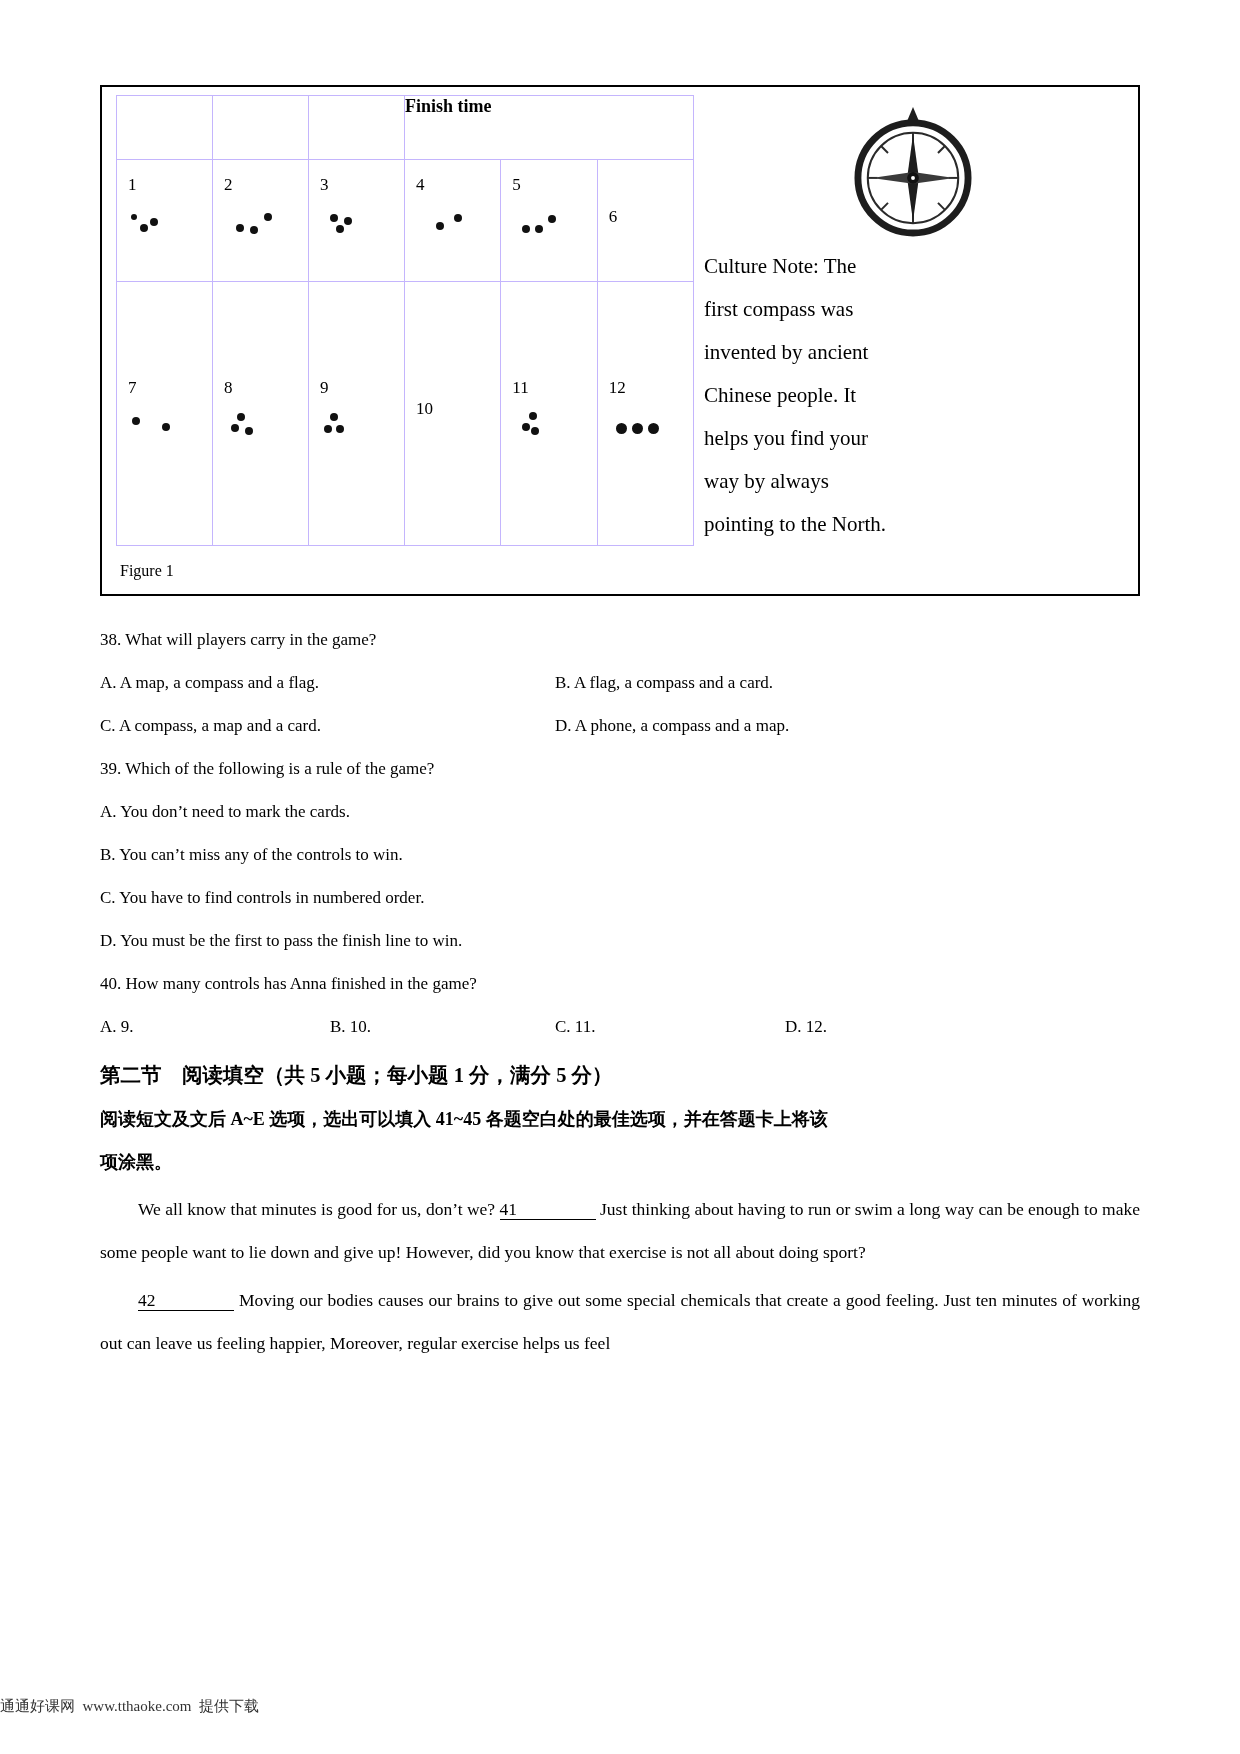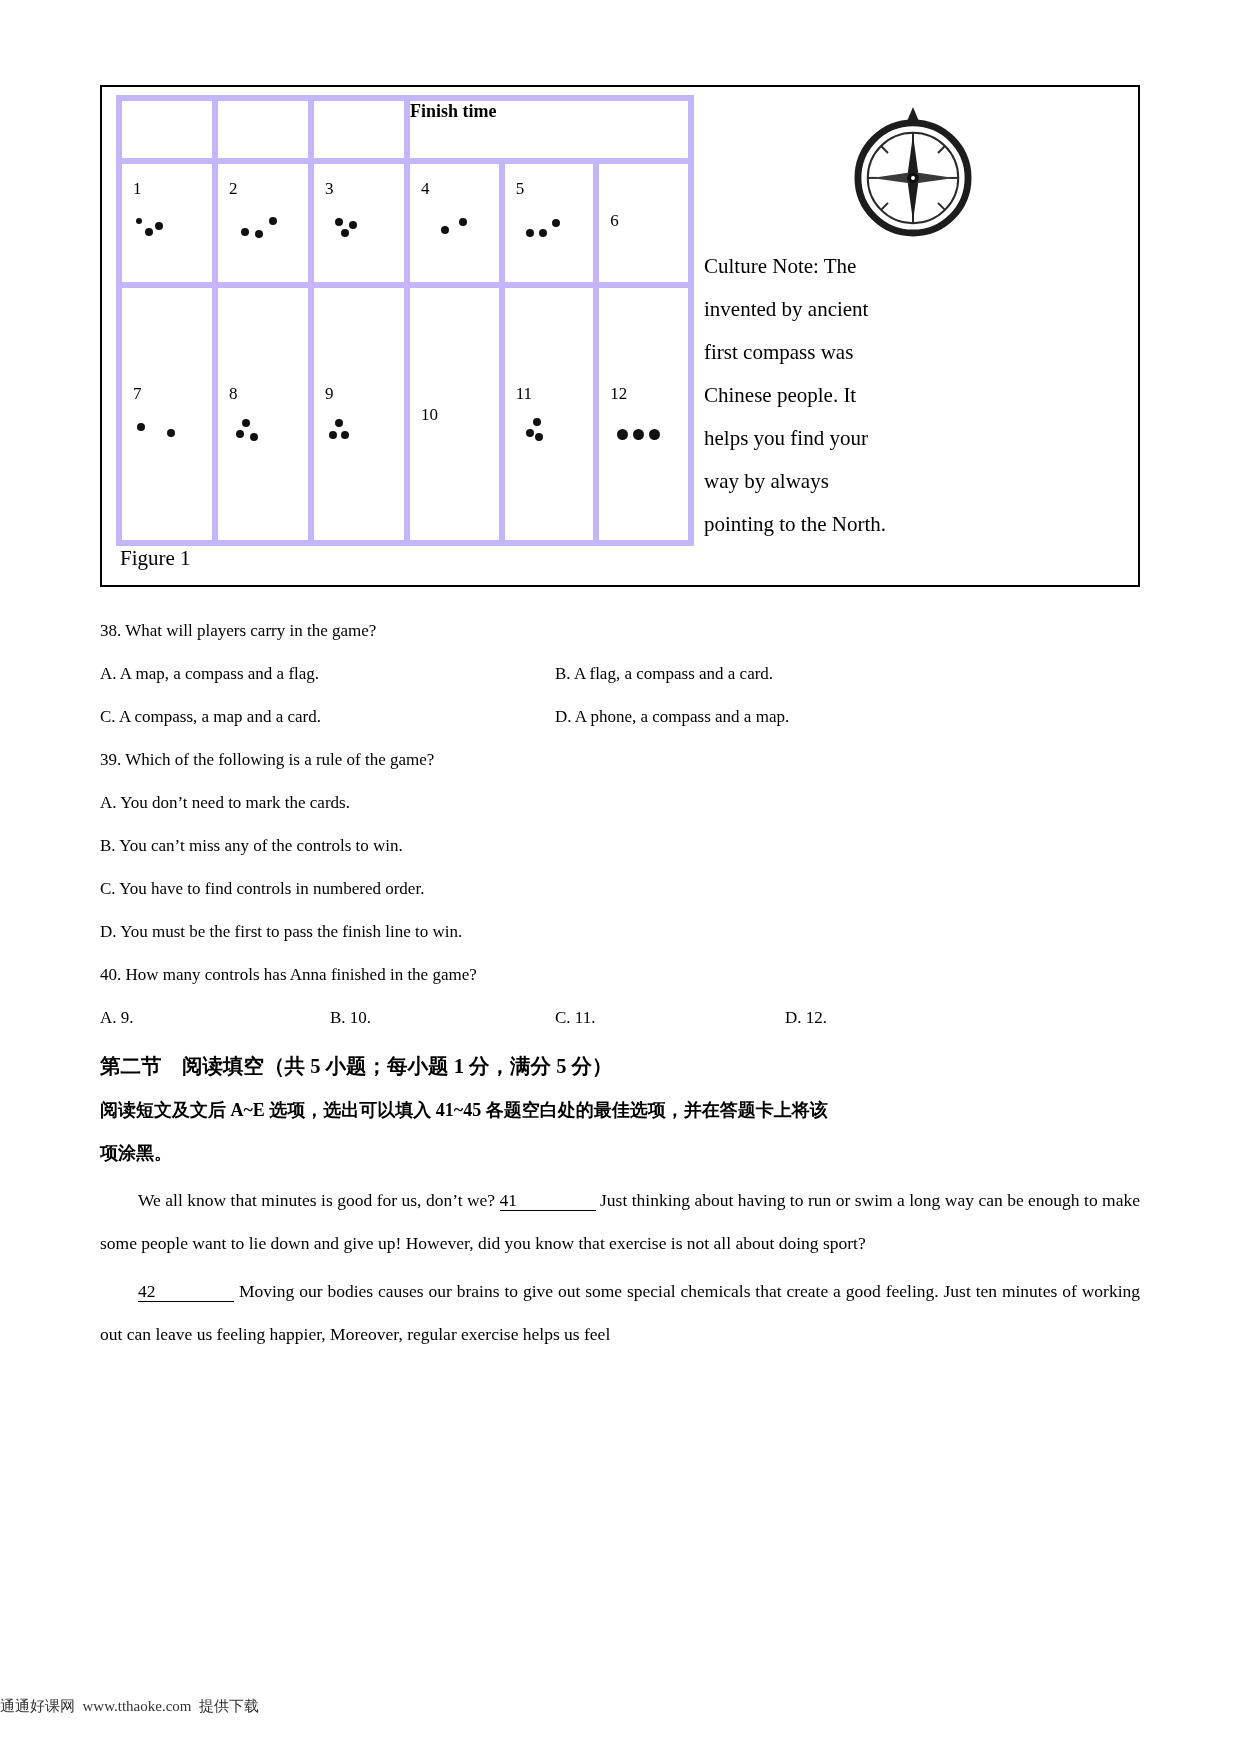--- a/index.html
+++ b/index.html
@@ -6,38 +6,38 @@
   body { background:#888; }
   .page {
     width:1240px; height:1754px; position:relative; background:#ffffff;
     padding:85px 100px 0 100px; font-family:"Liberation Serif", serif; color:#000;
     margin:0 auto; overflow:hidden;
   }
   
   .figure-box { border:2px solid #000; padding:8px 12px 14px 14px; width:100%; }
   .figure-row { display:flex; }
   table.otable { border-collapse:collapse; table-layout:fixed; width:578px; flex:0 0 auto; }
-  table.otable td { border:6px solid #c4b5fd; padding:0; vertical-align:top; }
+  table.otable td { border:1px solid #c4b5fd; padding:0; vertical-align:top; }
   tr.hdr td { height:62px; }
   td.finish-cell { font-weight:bold; font-size:18px; padding:18px 0 0 16px; vertical-align:top; }
   tr.row2 td { height:112px; }
   tr.row3 td { height:255px; }
   .cell-pad { padding:14px 0 0 11px; }
   tr.row3 .cell-pad { padding-top:95px; }
   tr.row2 td:nth-child(6) .cell-pad { padding-top:46px; }
   tr.row3 td:nth-child(4) .cell-pad { padding-top:116px; }
   .cnum { font-size:17px; line-height:22px; }
   .dots { position:relative; height:34px; margin-top:14px; width:72px; }
   tr.row3 .dots { margin-top:10px; }
   .dot { position:absolute; width:8px; height:8px; border-radius:50%; background:#111; }
   
   .panel { flex:1 1 auto; padding:10px 4px 0 10px; }
   .compass { display:block; margin:2px auto 6px auto; }
   .note-line { font-size:21px; line-height:43px; white-space:nowrap; }
-  .caption { font-size:21px; padding-left:4px; }
+  .caption { font-size:16px; margin-top:16px; padding-left:4px; }
   
   .questions { margin-top:22px; }
   .tline { font-size:17px; line-height:43px; }
   .opt-grid2 { display:grid; grid-template-columns:455px 1fr; }
   .opt-grid4 { display:grid; grid-template-columns:230px 225px 230px 1fr; }
   
   .sec-heading { font-weight:bold; font-size:20.5px; line-height:46px; margin-top:4px; }
   .sec-instructions { font-weight:bold; font-size:18px; line-height:43px; }
   
   .passage { margin-top:4px; }
@@ -203,22 +203,22 @@
               <line x1="85.4" y1="97.4" x2="92.5" y2="104.5"></line>
             <line x1="92.5" y1="39.5" x2="85.4" y2="46.6"></line>
               <line x1="34.6" y1="97.4" x2="27.5" y2="104.5"></line>
           </g>
           <polygon points="60,28 66,72 60,116 54,72" fill="#1d1d1d"></polygon>
           <polygon points="18,72 60,66 102,72 60,78" fill="#3a3a3a"></polygon>
           <circle cx="60" cy="72" r="6" fill="#111"></circle>
           <circle cx="60" cy="72" r="2" fill="#fff"></circle>
         </svg>
         <div class="note-line">Culture Note: The</div>
+        <div class="note-line">first compass was</div>
         <div class="note-line">invented by ancient</div>
-        <div class="note-line">first compass was</div>
         <div class="note-line">Chinese people. It</div>
         <div class="note-line">helps you find your</div>
         <div class="note-line">way by always</div>
         <div class="note-line">pointing to the North.</div>
       </div>
     </div>
 
     <div class="caption">Figure 1</div>
   </div>
 

